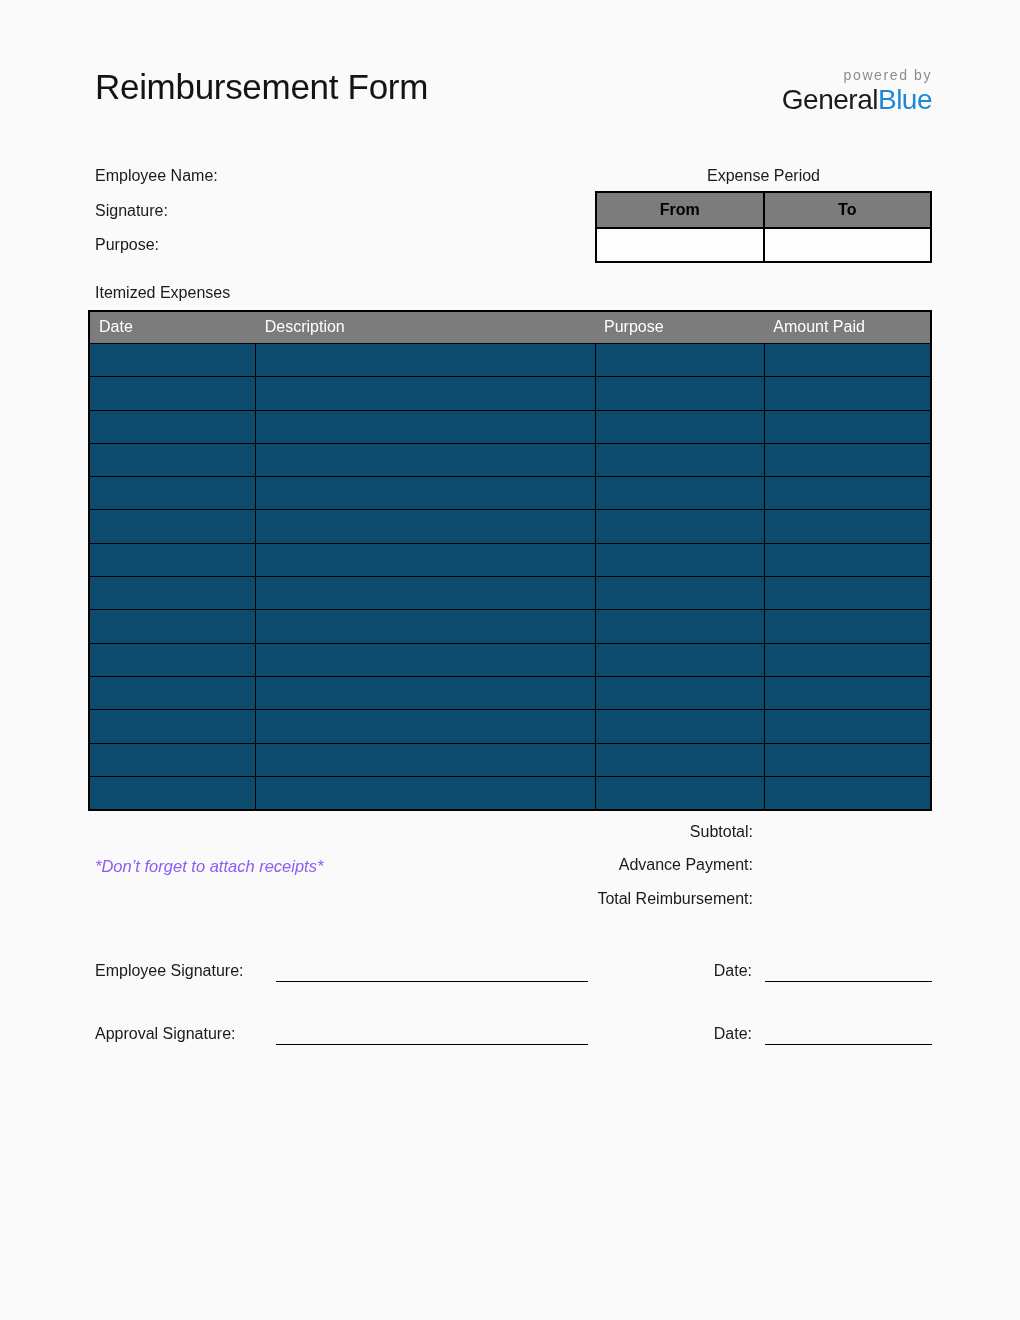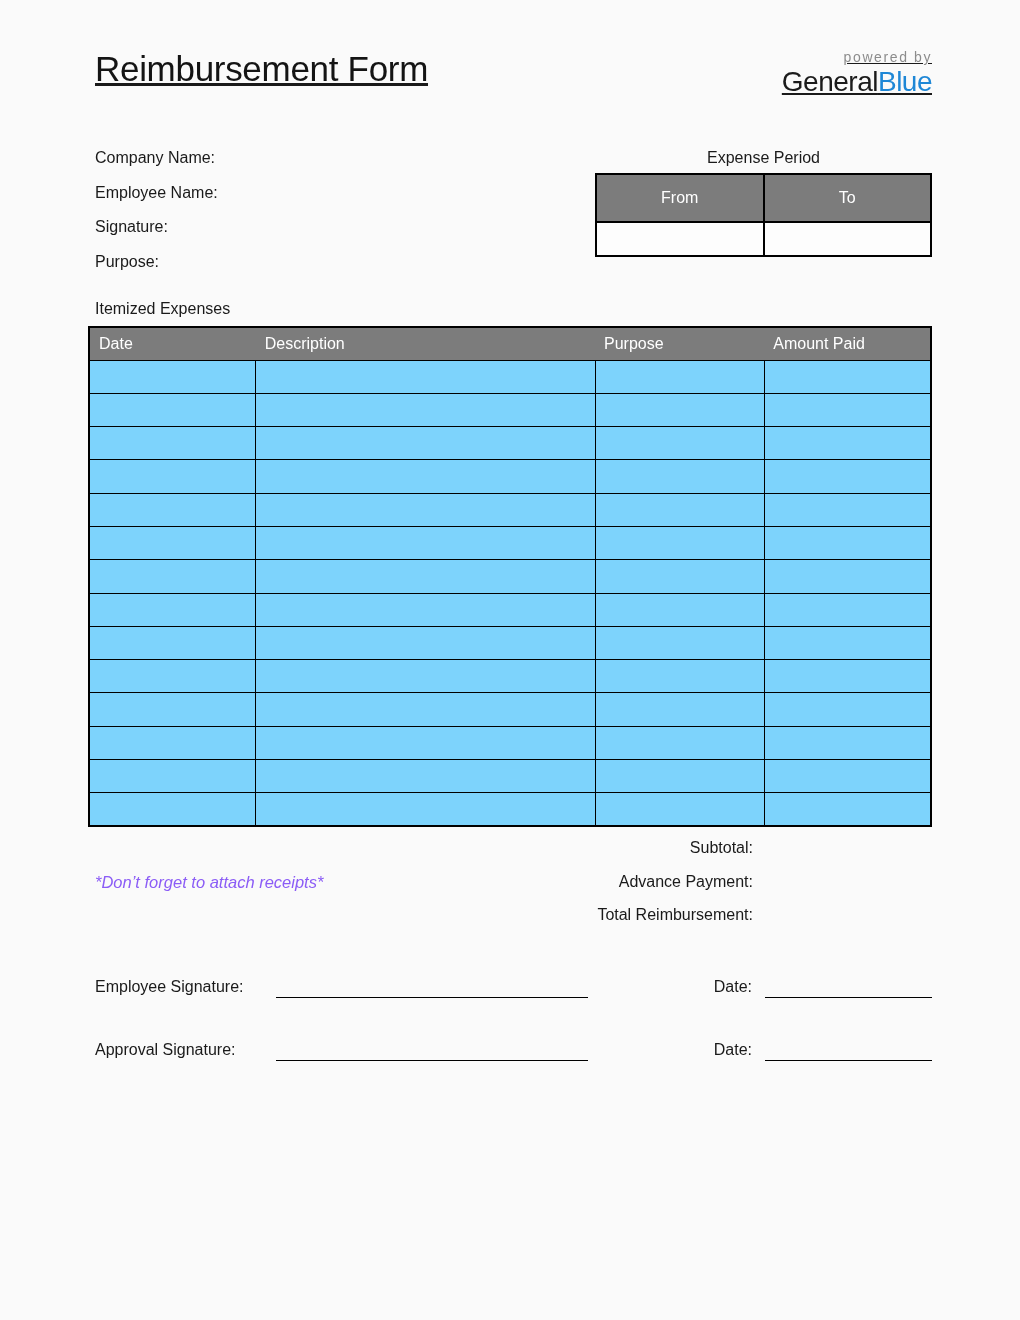--- a/index.html
+++ b/index.html
@@ -7,47 +7,47 @@
   body {
     background: #fafafa;
     font-family: "Liberation Sans", sans-serif;
     color: #1a1a1a;
     position: relative;
     overflow: hidden;
   }
   .page { position: absolute; left: 88px; top: 0; width: 844px; }
 
   
-  .header-row { margin-top: 47px; display: flex; justify-content: space-between; align-items: flex-start; text-decoration: underline; }
+  .header-row { margin-top: 65px; display: flex; justify-content: space-between; align-items: flex-start; }
   .doc-title { padding-left: 7px; font-size: 35px; line-height: 44px; color: #141414; letter-spacing: -0.3px; }
   .brand { padding-top: 2px; text-align: right; }
   .powered-by { font-size: 14px; line-height: 16px; color: #8c8c8c; letter-spacing: 1.6px; padding-left: 5px; }
   .brand-name { font-size: 28px; line-height: 33px; letter-spacing: -0.5px; color: #1b1b1b; }
   .brand-blue { color: #1e87d6; }
 
   
   .info-section { margin-top: 50px; display: flex; align-items: flex-start; }
   .info-fields { flex: 1; padding-left: 7px; }
   .info-field { display: flex; height: 34.5px; font-size: 16px; line-height: 19px; }
   .info-field-value { flex: 1; margin-left: 8px; }
   .expense-period { width: 337px; }
   .ep-title { text-align: center; font-size: 16px; line-height: 19px; height: 25px; }
   .ep-table { width: 100%; border-collapse: collapse; }
   .ep-table th {
-    width: 50%; background: #7c7c7c; color: #ffffff; font-weight: normal;
-    font-size: 16px; height: 48px; border: 2px solid #000; text-align: center;
+    width: 50%; background: #7c7c7c; color: #000000; font-weight: bold;
+    font-size: 16px; height: 36px; border: 2px solid #000; text-align: center;
   }
   .ep-table td { height: 34px; border: 2px solid #000; background: #fdfdfd; }
 
   
   .items-section { margin-top: 14px; }
   .items-label { padding-left: 7px; font-size: 16px; line-height: 18px; margin-bottom: 8px; }
   .items-table {
     width: 100%; border-collapse: collapse; table-layout: fixed;
-    background: #7dd3fc; border: 2px solid #000;
+    background: #0c4a6e; border: 2px solid #000;
   }
   .items-table col.c-date { width: 19.8%; }
   .items-table col.c-desc { width: 40.3%; }
   .items-table col.c-cat  { width: 20.1%; }
   .items-table col.c-amt  { width: 19.8%; }
   .items-table thead th {
     background: #7c7c7c; color: #ffffff; font-weight: normal; font-size: 16px;
     height: 33px; text-align: left; padding-left: 9px; border: none;
   }
   .items-table tbody td { border: 1px solid #000; height: 33.3px; }
@@ -77,24 +77,20 @@
   <div class="header-row">
     <div class="doc-title">Reimbursement Form</div>
     <div class="brand">
       <div class="powered-by">powered by</div>
       <div class="brand-name"><span>General</span><span class="brand-blue">Blue</span></div>
     </div>
   </div>
 
   <div class="info-section">
     <div class="info-fields">
-      <div class="info-field">
-        <span>Company Name:</span>
-        <span class="info-field-value"></span>
-      </div>
       <div class="info-field">
         <span>Employee Name:</span>
         <span class="info-field-value"></span>
       </div>
       <div class="info-field">
         <span>Signature:</span>
         <span class="info-field-value"></span>
       </div>
       <div class="info-field">
         <span>Purpose:</span>

